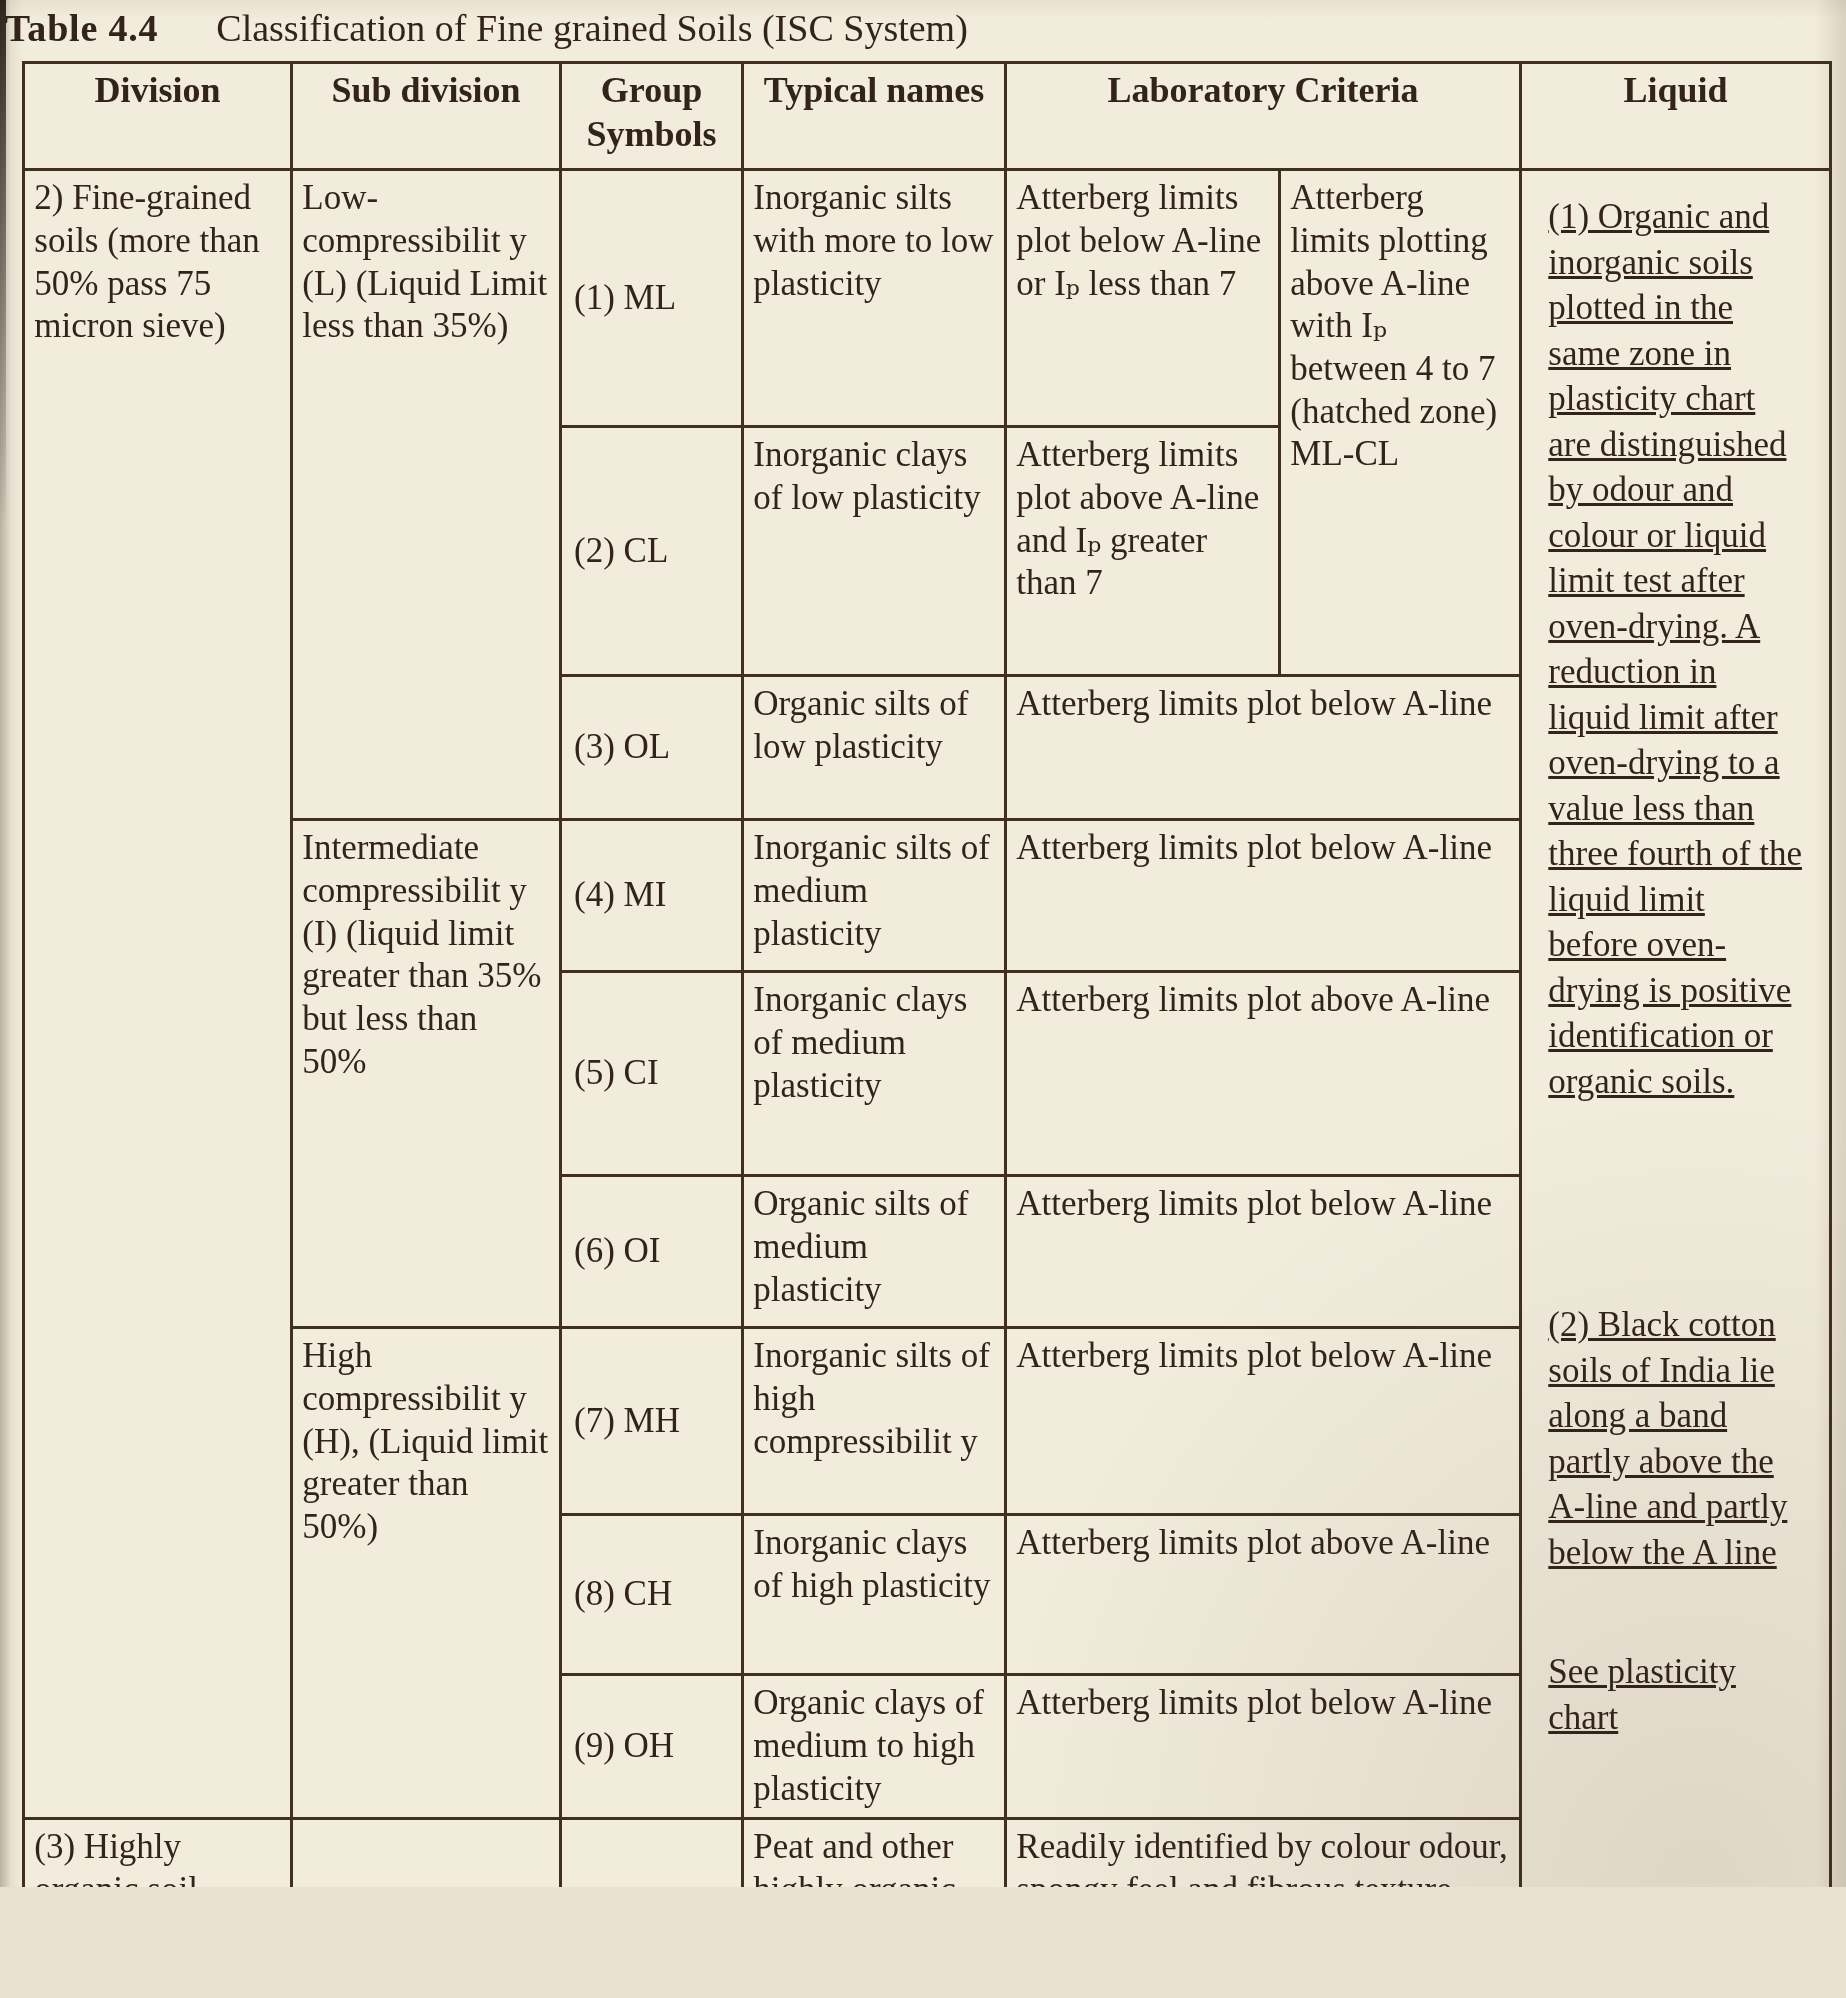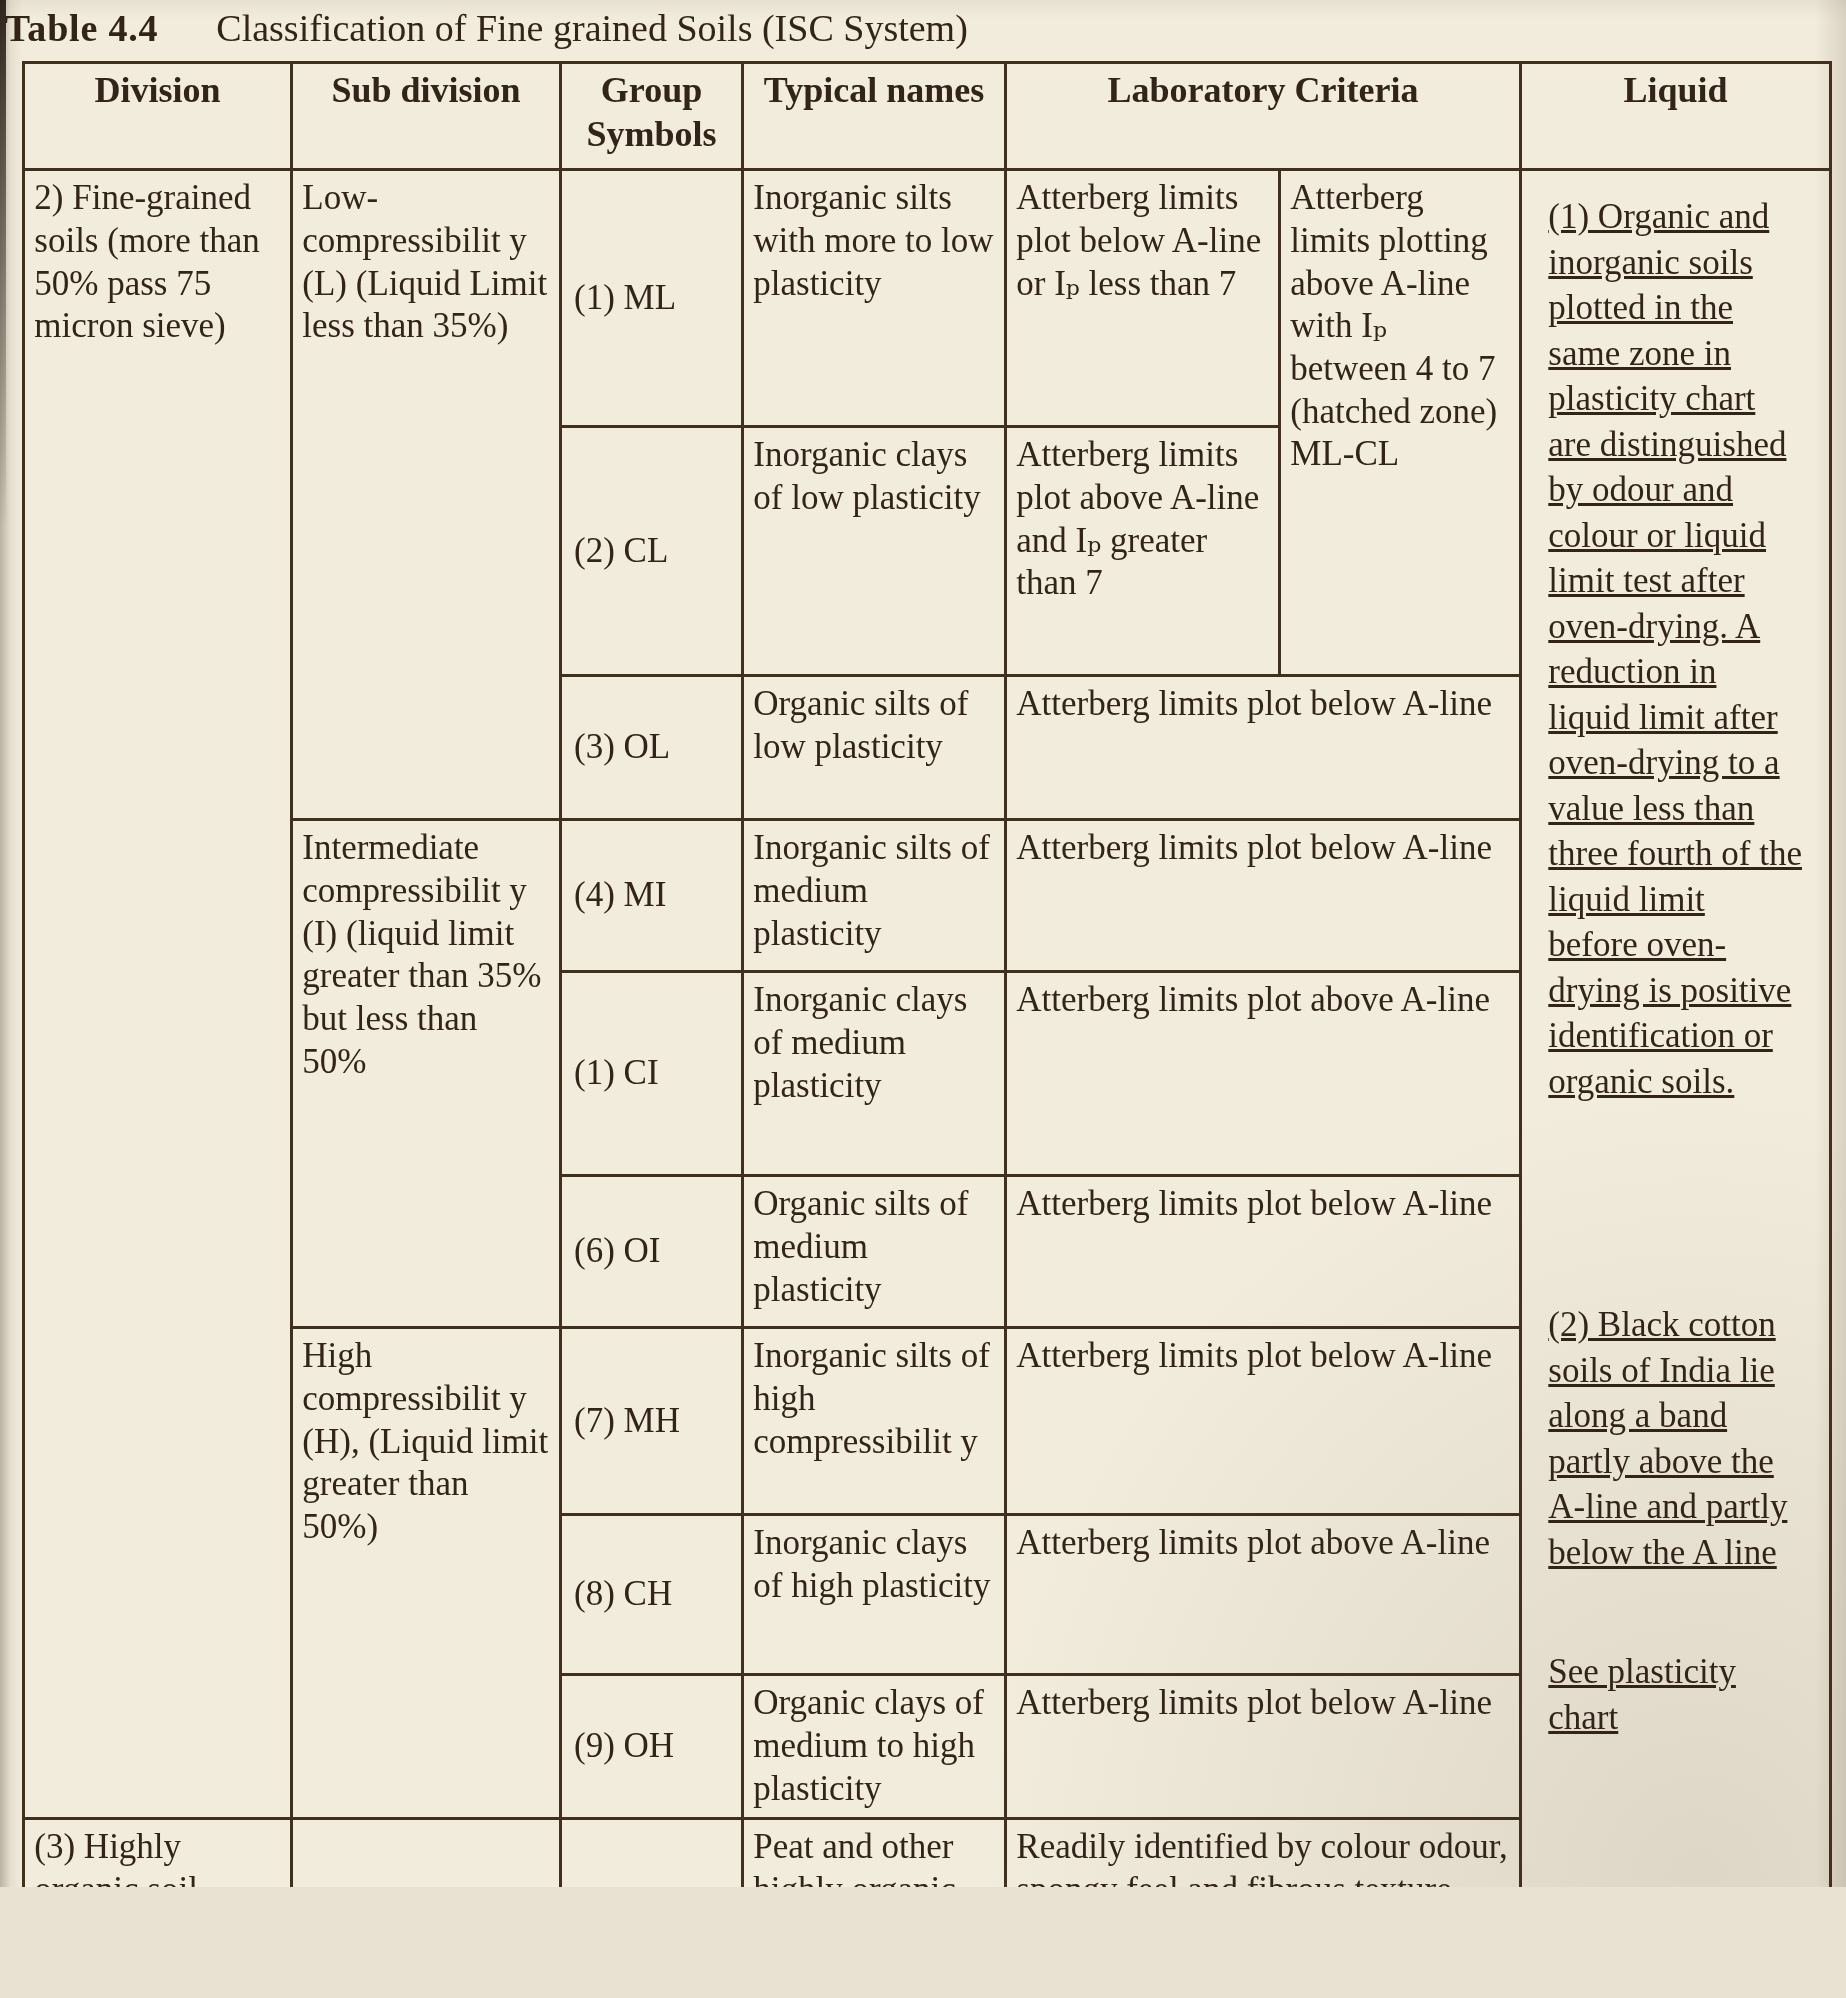--- a/index.html
+++ b/index.html
@@ -112,21 +112,21 @@
     </tr>
 
     <tr style="height:152px">
       <td rowspan="3">Intermediate compressibilit y (I) (liquid limit greater than 35% but less than 50%</td>
       <td class="vmid">(4) MI</td>
       <td>Inorganic silts of medium plasticity</td>
       <td colspan="2">Atterberg limits plot below A-line</td>
     </tr>
 
     <tr style="height:204px">
-      <td class="vmid">(1) CI</td>
+      <td class="vmid">(5) CI</td>
       <td>Inorganic clays of medium plasticity</td>
       <td colspan="2">Atterberg limits plot above A-line</td>
     </tr>
 
     <tr style="height:152px">
       <td class="vmid">(6) OI</td>
       <td>Organic silts of medium plasticity</td>
       <td colspan="2">Atterberg limits plot below A-line</td>
     </tr>
 

